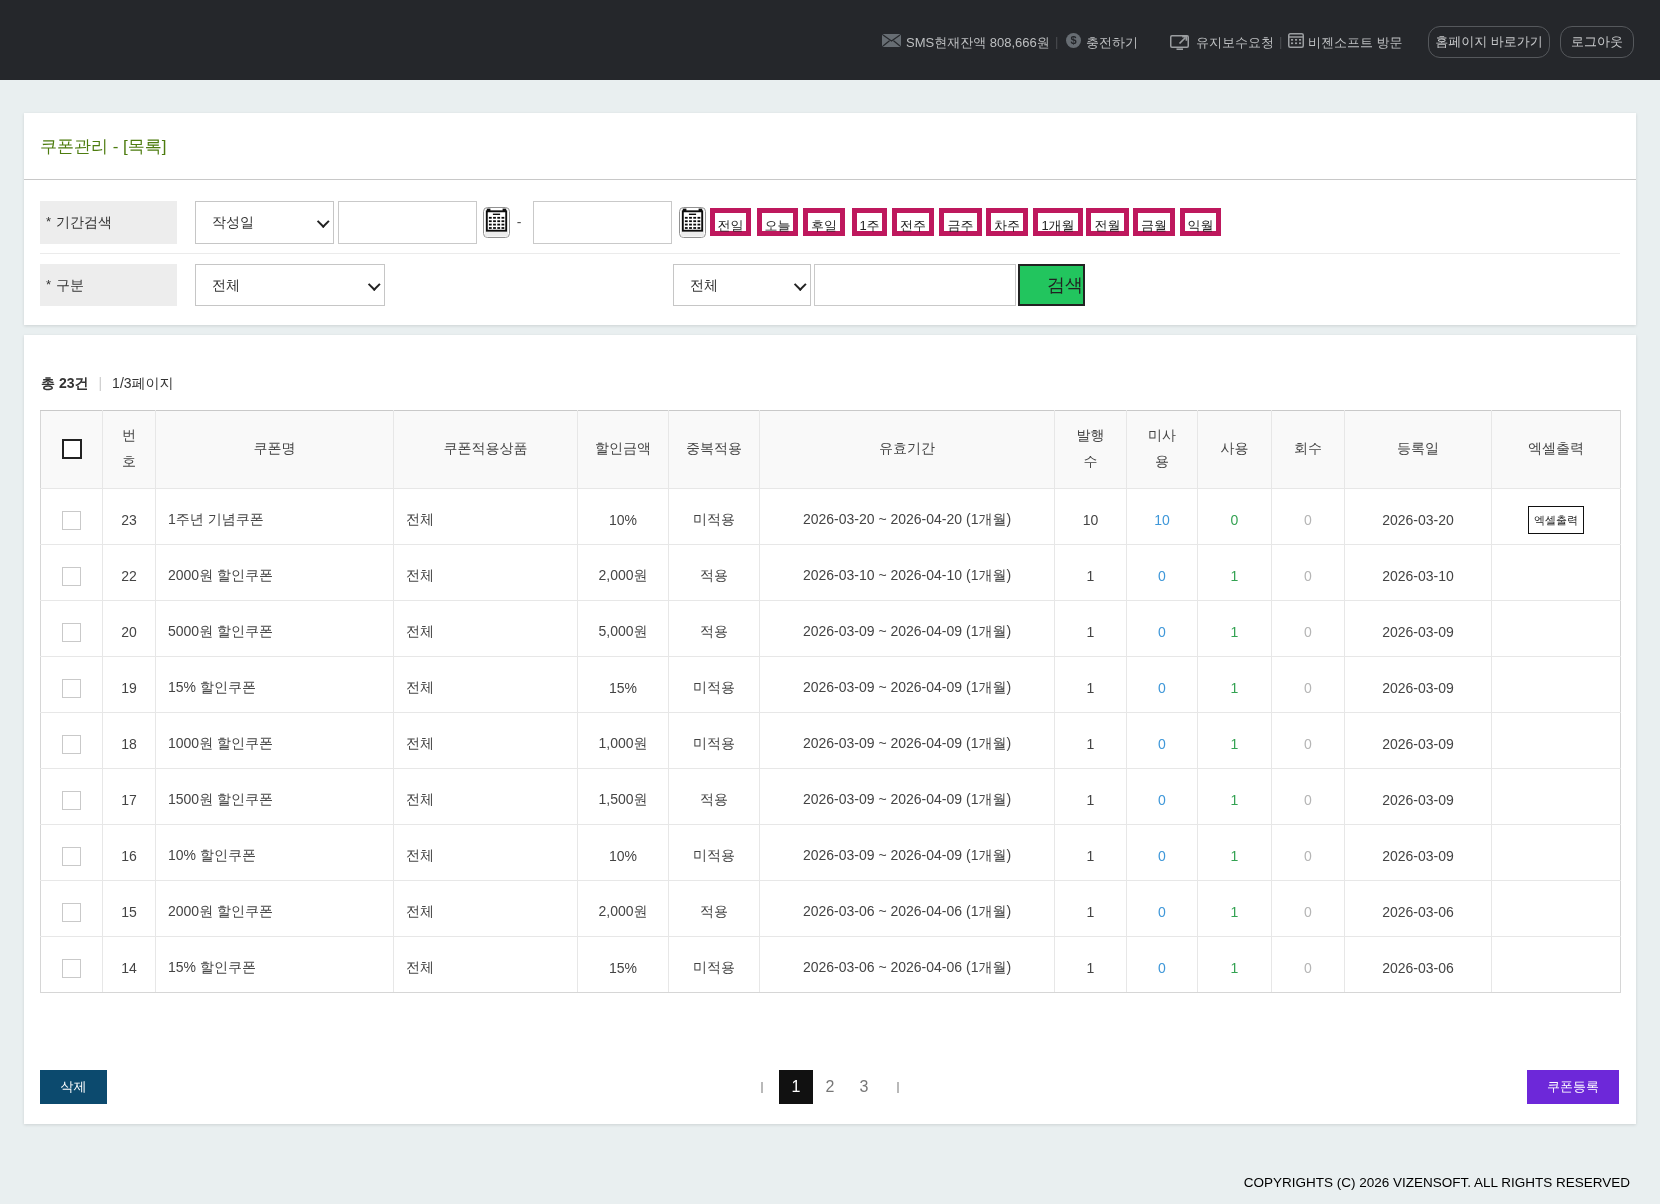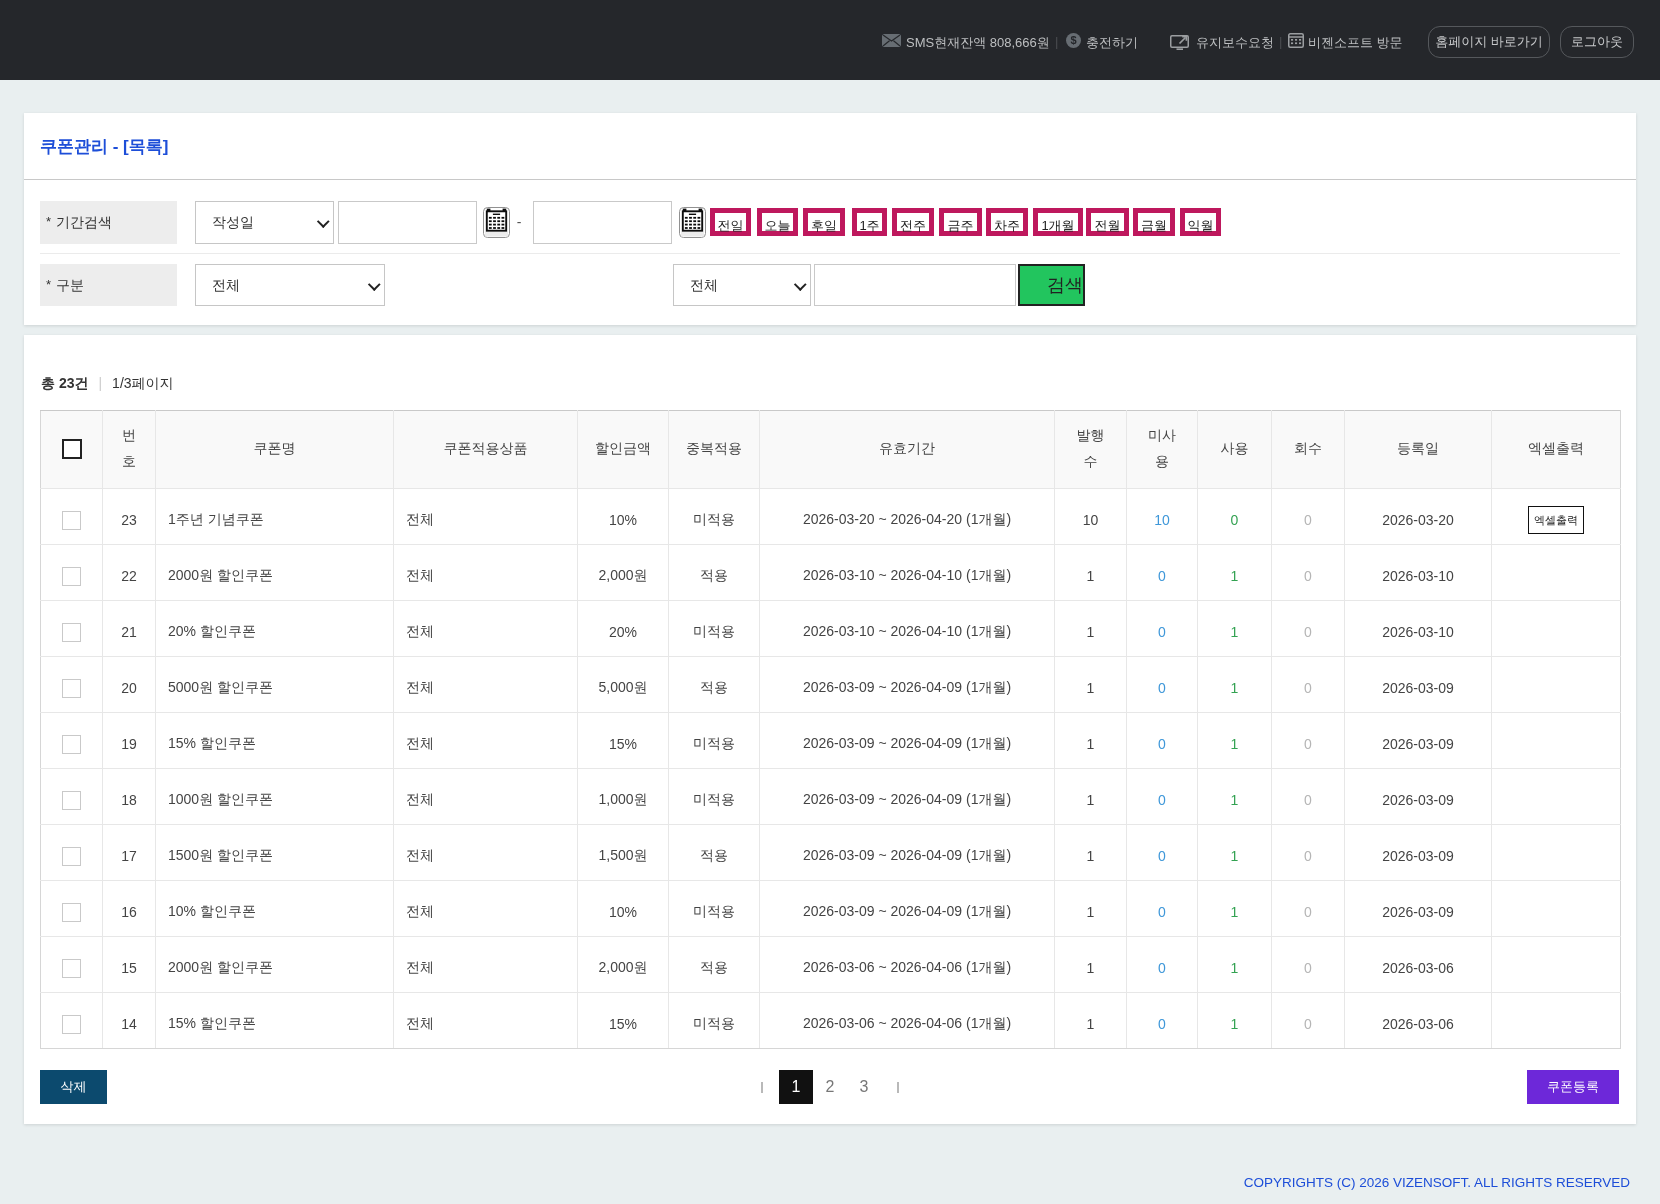--- a/index.html
+++ b/index.html
@@ -6,21 +6,21 @@
 *{margin:0;padding:0;box-sizing:border-box}
 html,body{width:1660px;height:1204px;overflow:hidden}
 body{font-family:"Liberation Sans",sans-serif;background:#e9eff0;position:relative;color:#333}
 .topbar{position:absolute;left:0;top:0;width:1660px;height:80px;background:#25272b}
 .tb{position:absolute;color:#bdbfc1;font-size:13px;top:34px;white-space:nowrap}
 .tbsep{position:absolute;color:#4a4d51;font-size:13px;top:34px}
 .tbbtn{position:absolute;top:26px;height:32px;border:1px solid #55585c;border-radius:12px;color:#c6c8ca;font-size:13px;text-align:center;line-height:30px}
 .card{position:absolute;left:24px;width:1612px;background:#fff;box-shadow:0 1px 3px rgba(0,0,0,.12)}
 #card1{top:113px;height:212px}
 #card2{top:335px;height:789px}
-.title{position:absolute;left:16px;top:0;height:66px;line-height:68px;font-size:17px;font-weight:bold;color:#1d4ed8}
+.title{position:absolute;left:16px;top:0;height:66px;line-height:68px;font-size:17px;font-weight:normal;color:#4d7c0f}
 .titlehr{position:absolute;left:0;right:0;top:66px;border-top:1px solid #c8c8c8}
 .rowsep{position:absolute;left:16px;right:16px;top:140px;border-top:1px solid #ebebeb}
 .flabel{position:absolute;background:#ededed;height:43px;line-height:43px;font-size:14px;color:#333;padding-left:6px}
 .flabel .ast{font-size:13px;margin-right:5px;position:relative;top:-1px}
 .sel{position:absolute;height:43px;background:#fff;border:1px solid #c6c6c6;font-size:14px;line-height:41px;padding-left:16px;color:#333}
 .sel::after{content:"";position:absolute;right:6px;top:15px;width:6.5px;height:6.5px;border-right:2.6px solid #222;border-bottom:2.6px solid #222;transform:rotate(45deg)}
 .inp{position:absolute;height:43px;background:#fff;border:1px solid #c9c9c9}
 .cal{position:absolute;width:27px;height:31px}
 .dbtn{position:absolute;top:95px;height:28px;border:5px solid #be185d;background:#fff;font-size:13px;color:#222;text-align:center;line-height:26px}
 .schbtn{position:absolute;height:42px;border:2px solid #222;background:#22c55e;font-size:18px;color:#222;text-align:right;line-height:38px}
@@ -43,21 +43,21 @@
 .green{color:#33a252}
 .gray{color:#b5b5b5}
 .xlsbtn{display:inline-block;border:1px solid #111;background:#fff;font-size:11px;color:#222;width:56px;height:28px;line-height:26px;position:relative;top:0}
 .delbtn{position:absolute;left:16px;top:735px;width:67px;height:34px;background:#0c4a6e;color:#fff;font-size:13px;text-align:center;line-height:34px}
 .regbtn{position:absolute;right:17px;top:735px;width:92px;height:34px;background:#6d28d9;color:#fff;font-size:13px;text-align:center;line-height:34px}
 .pager{position:absolute;left:0;right:0;top:735px;height:34px;display:flex;justify-content:center;align-items:center}
 .ptick{width:2px;height:11px;background:#b9b9b9}
 .pcur{width:34px;height:34px;background:#111;color:#fff;font-size:16px;text-align:center;line-height:34px}
 .pnum{width:34px;text-align:center;font-size:16px;color:#777}
 .ptick:first-child{margin-right:16px}.ptick:last-child{margin-left:16px}
-.copyright{position:absolute;right:30px;top:1175px;font-size:13.5px;color:#1d4ed8}
+.copyright{position:absolute;right:30px;top:1175px;font-size:13.5px;color:#000000}
 svg{display:block}
 </style>
 </head>
 <body>
 <div class="topbar">
   <svg style="position:absolute;left:882px;top:34px" width="19" height="13" viewBox="0 0 19 13">
       <rect x="0.5" y="0.5" width="18" height="12" rx="1.5" fill="#676d73" stroke="#676d73"></rect>
       <path d="M1 1l8.5 6L18 1M1 12l6.5-5.3M18 12l-6.5-5.3" stroke="#25272b" stroke-width="1.2" fill="none"></path>
     </svg>
   <div class="tb" style="left:906px">SMS현재잔액 808,666원</div>
@@ -234,35 +234,20 @@
           <td>2026-03-10 ~ 2026-04-10 (1개월)</td>
           <td>1</td>
           <td class="blue">0</td>
           <td class="green">1</td>
           <td class="gray">0</td>
           <td>2026-03-10</td>
           <td></td>
         </tr>
     <tr>
           <td><span class="cb"></span></td>
-          <td>21</td>
-          <td class="l">20% 할인쿠폰</td>
-          <td class="l">전체</td>
-          <td>20%</td>
-          <td>미적용</td>
-          <td>2026-03-10 ~ 2026-04-10 (1개월)</td>
-          <td>1</td>
-          <td class="blue">0</td>
-          <td class="green">1</td>
-          <td class="gray">0</td>
-          <td>2026-03-10</td>
-          <td></td>
-        </tr>
-    <tr>
-          <td><span class="cb"></span></td>
           <td>20</td>
           <td class="l">5000원 할인쿠폰</td>
           <td class="l">전체</td>
           <td>5,000원</td>
           <td>적용</td>
           <td>2026-03-09 ~ 2026-04-09 (1개월)</td>
           <td>1</td>
           <td class="blue">0</td>
           <td class="green">1</td>
           <td class="gray">0</td>

